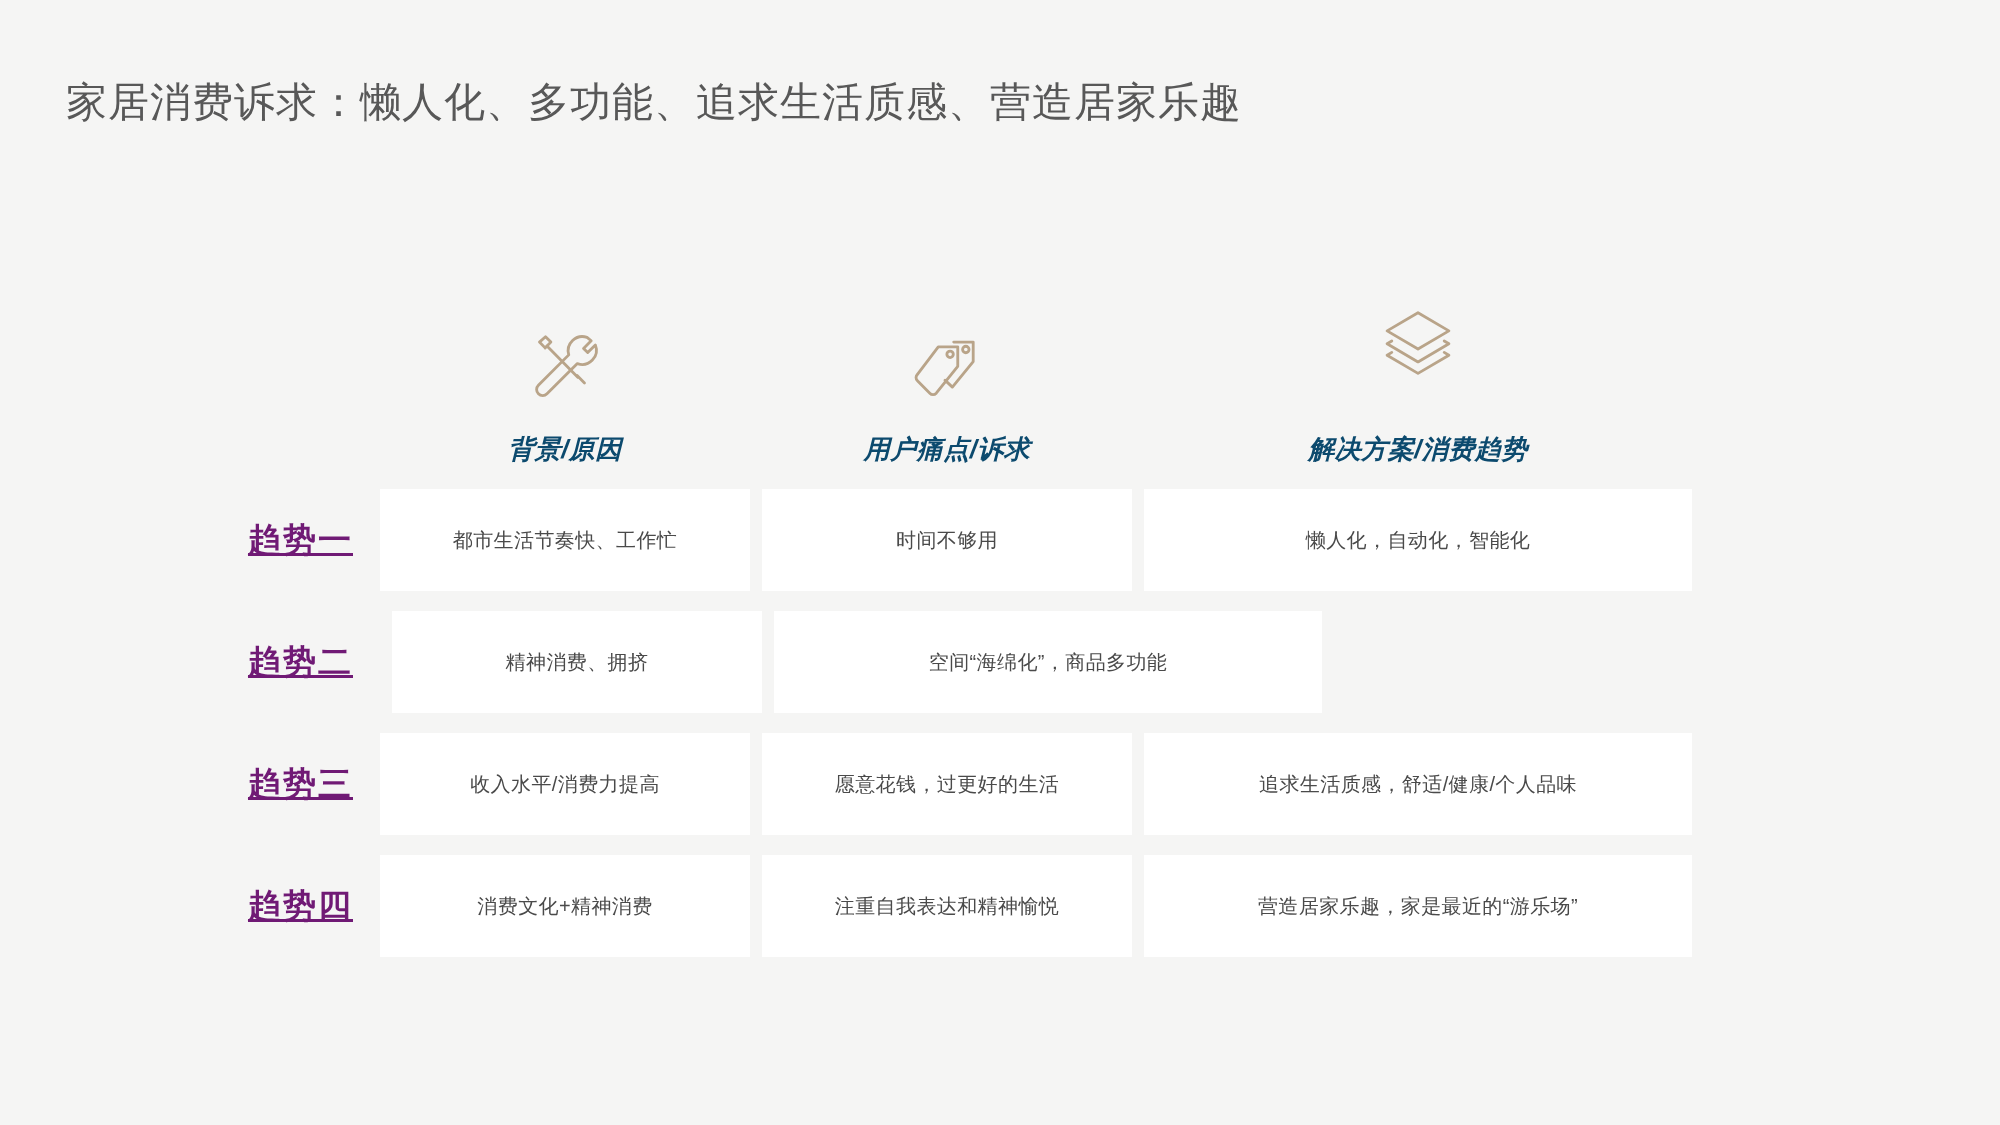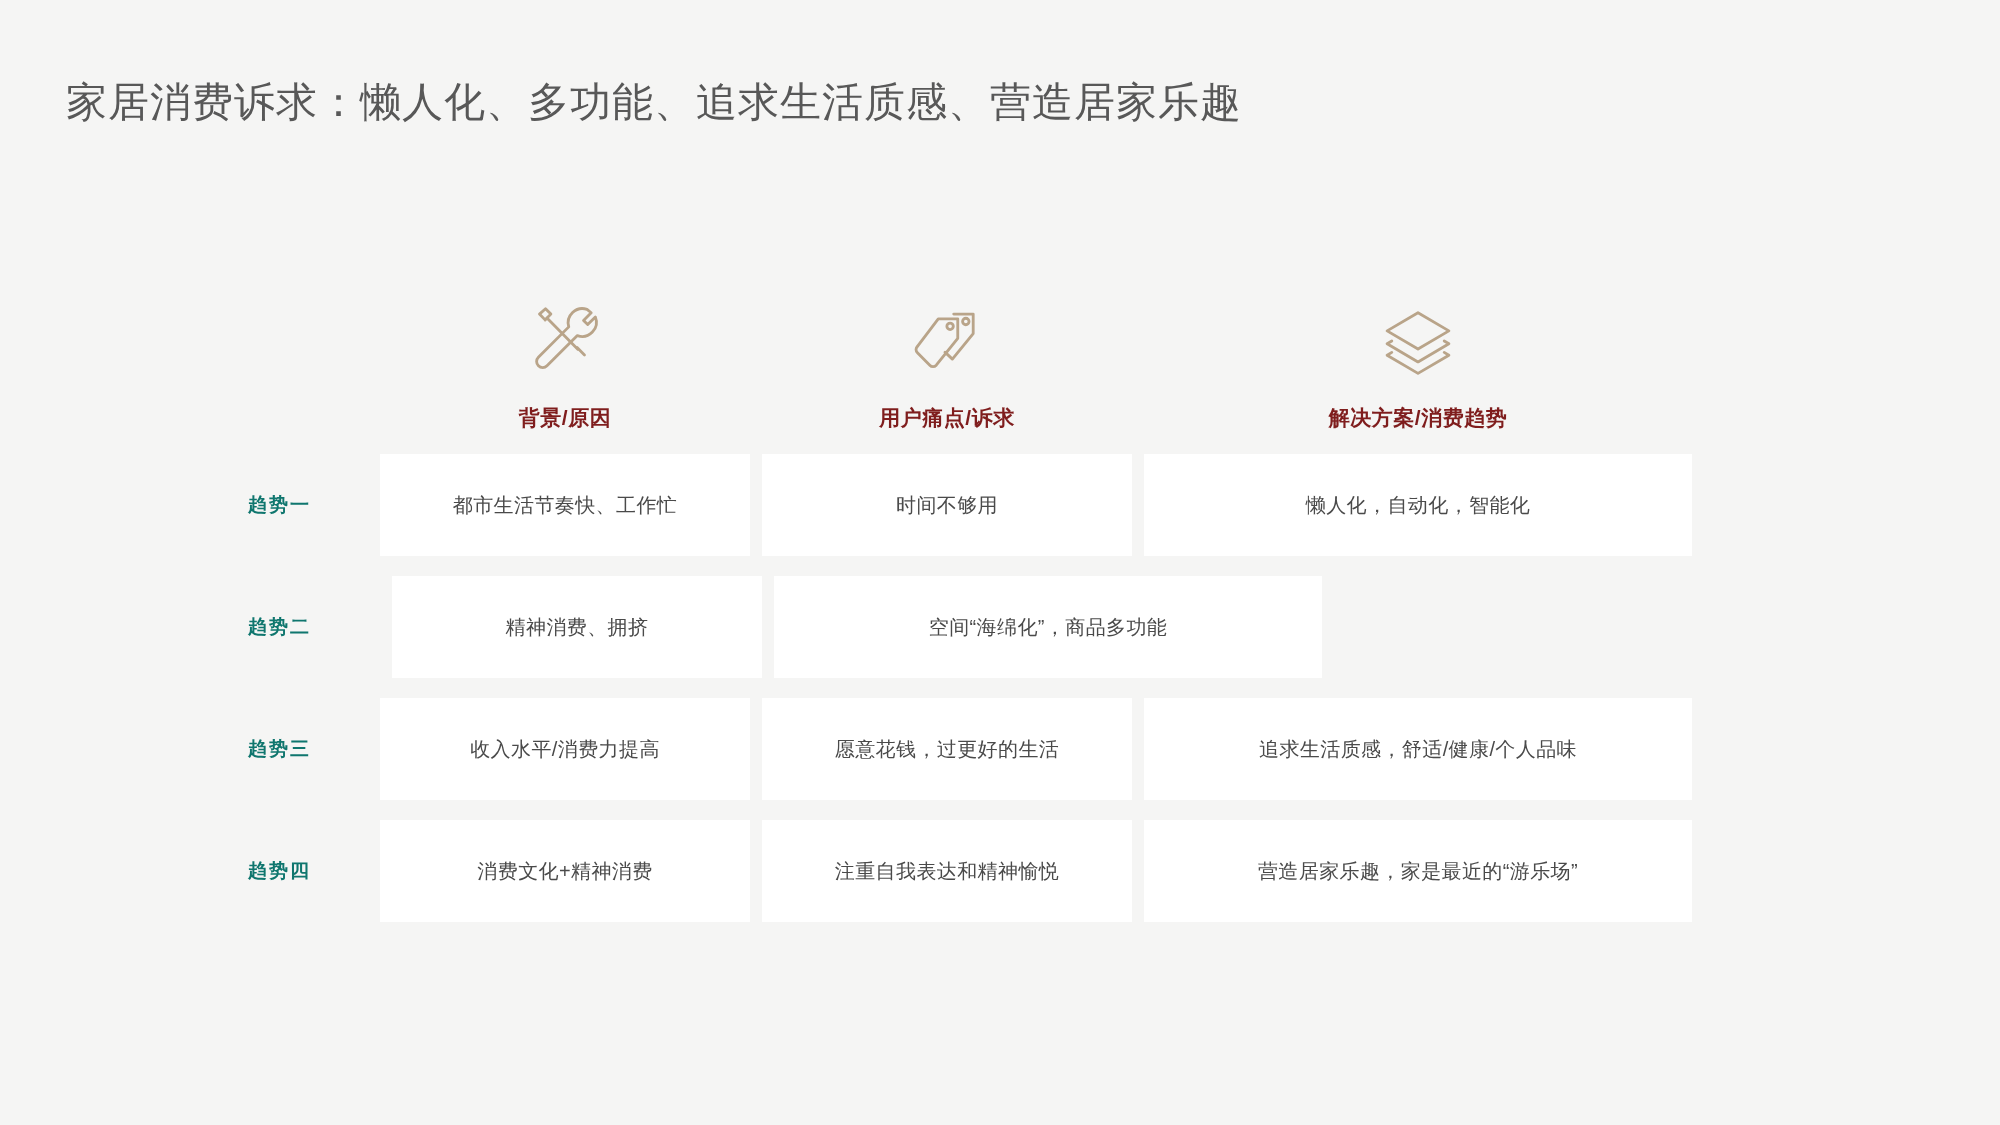--- a/index.html
+++ b/index.html
@@ -56,63 +56,65 @@
   .header-cell {
     flex: 0 0 auto;
     display: flex;
     flex-direction: column;
     align-items: center;
     justify-content: flex-end;
     padding-bottom: 22px;
   }
   .header-cell.col-0 { width: 370px; }
   .header-cell.col-1 { width: 370px; margin-left: 12px; align-items: center; }
-  .header-cell.col-2 { width: 548px; margin-left: 12px; }
+  .header-cell.col-2 { width: 548px; margin-left: 12px; gap: 28px; }
 
   .header-icon {
     width: 86px;
     height: 86px;
     display: block;
     margin-bottom: 18px;
   }
   .header-icon svg {
     width: 100%;
     height: 100%;
     display: block;
   }
   .header-label {
-    font-size: 21px;
+    font-size: 26px;
     font-weight: 700;
-    color: #7f1d1d;
+    color: #0c4a6e;
     letter-spacing: 0.5px;
     white-space: nowrap;
+    font-style: italic;
   }
 
   
   .body-rows {
     display: flex;
     flex-direction: column;
     gap: 20px;
   }
   .matrix-row {
     display: flex;
     align-items: stretch;
   }
   .row-label {
     flex: 0 0 140px;
     width: 140px;
     display: flex;
     align-items: center;
     justify-content: flex-start;
     padding-left: 8px;
     box-sizing: border-box;
-    font-size: 19px;
+    font-size: 33px;
     font-weight: 700;
-    color: #0f766e;
+    color: #701a75;
     letter-spacing: 2px;
+    text-decoration: underline;
   }
   .cell {
     background: #ffffff;
     height: 102px;
     display: flex;
     align-items: center;
     justify-content: center;
     box-sizing: border-box;
     padding: 0 14px;
     font-size: 20px;

